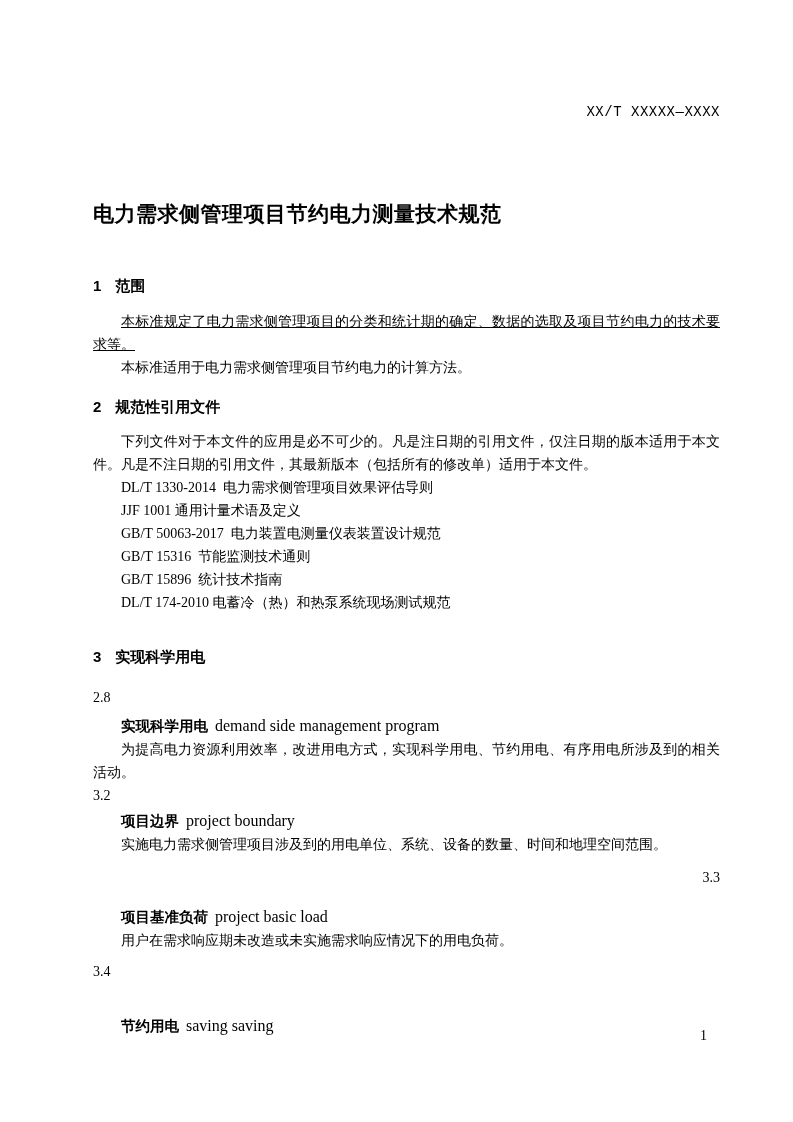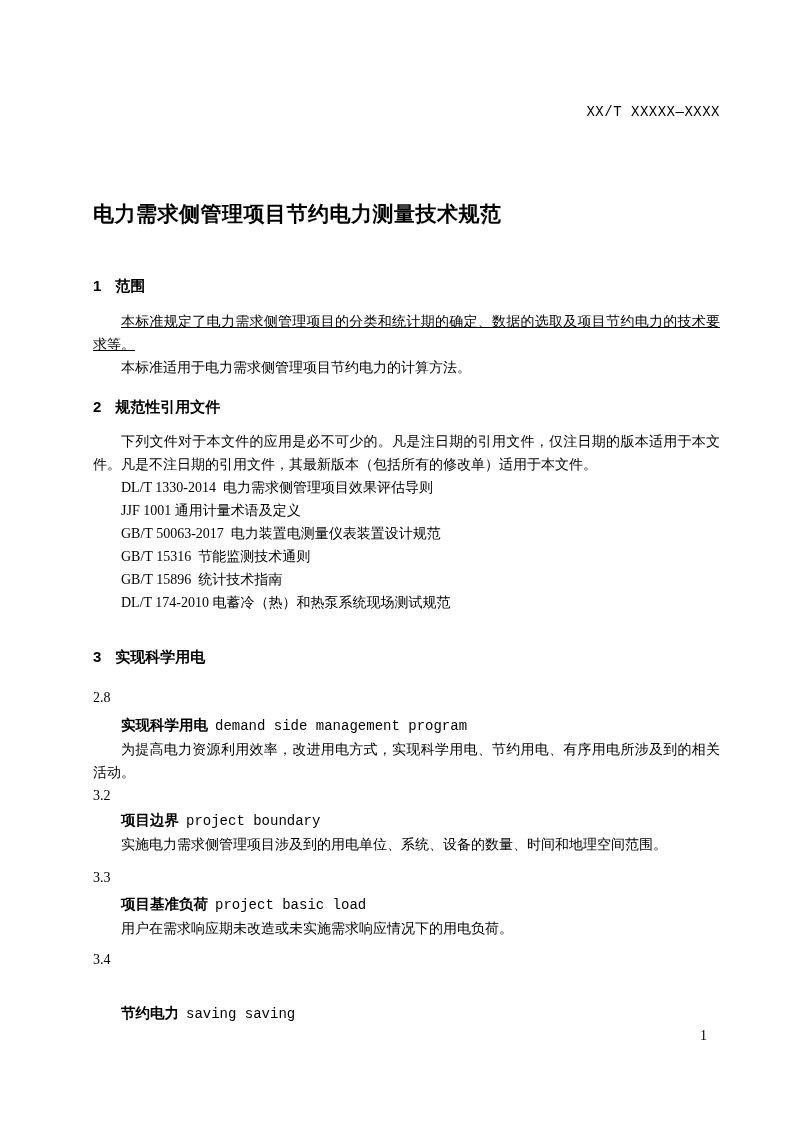--- a/index.html
+++ b/index.html
@@ -71,39 +71,39 @@
     padding-left: 2em;
     white-space: pre-wrap;
   }
   
   .term-num {
     margin-top: 19px;
     font-size: 14px;
     line-height: 23px;
   }
   .term-num-32 { margin-top: 0; }
-  .term-num-33 { margin-top: 10px; }
+  .term-num-33 { margin-top: 10px; text-align: right; }
   .term-num-34 { margin-top: 8px; }
   .term-line {
     margin-top: 5px;
     padding-left: 2em;
     font-size: 14px;
     line-height: 23px;
   }
   .term-line-2 { margin-top: 2px; }
-  .term-line-3 { margin-top: 4px; }
+  .term-line-3 { margin-top: 16px; }
   .term-line-4 { margin-top: 31px; }
   .term-zh {
     font-family: "Liberation Sans", sans-serif;
     font-weight: bold;
     font-size: 14.5px;
   }
   .term-en {
-    font-family: Liberation Mono, monospace;
-    font-size: 14px;
+    font-family: Liberation Serif, serif;
+    font-size: 16px;
     margin-left: 7px;
   }
   .term-def {
     font-size: 14px;
     line-height: 23px;
     text-align: justify;
     text-indent: 2em;
   }
   
   .page-num {
@@ -167,20 +167,20 @@
       </div>
 
       <div>
         <div class="term-num term-num-33">3.3</div>
         <div class="term-line term-line-3"><span class="term-zh">项目基准负荷</span><span class="term-en">project basic load</span></div>
         <p class="term-def">用户在需求响应期未改造或未实施需求响应情况下的用电负荷。</p>
       </div>
 
       <div>
         <div class="term-num term-num-34">3.4</div>
-        <div class="term-line term-line-4"><span class="term-zh">节约电力</span><span class="term-en">saving saving</span></div>
+        <div class="term-line term-line-4"><span class="term-zh">节约用电</span><span class="term-en">saving saving</span></div>
       </div>
     </section>
 
   </div>
 
   <div class="page-num">1</div>
 </div>
 
 </body></html>

